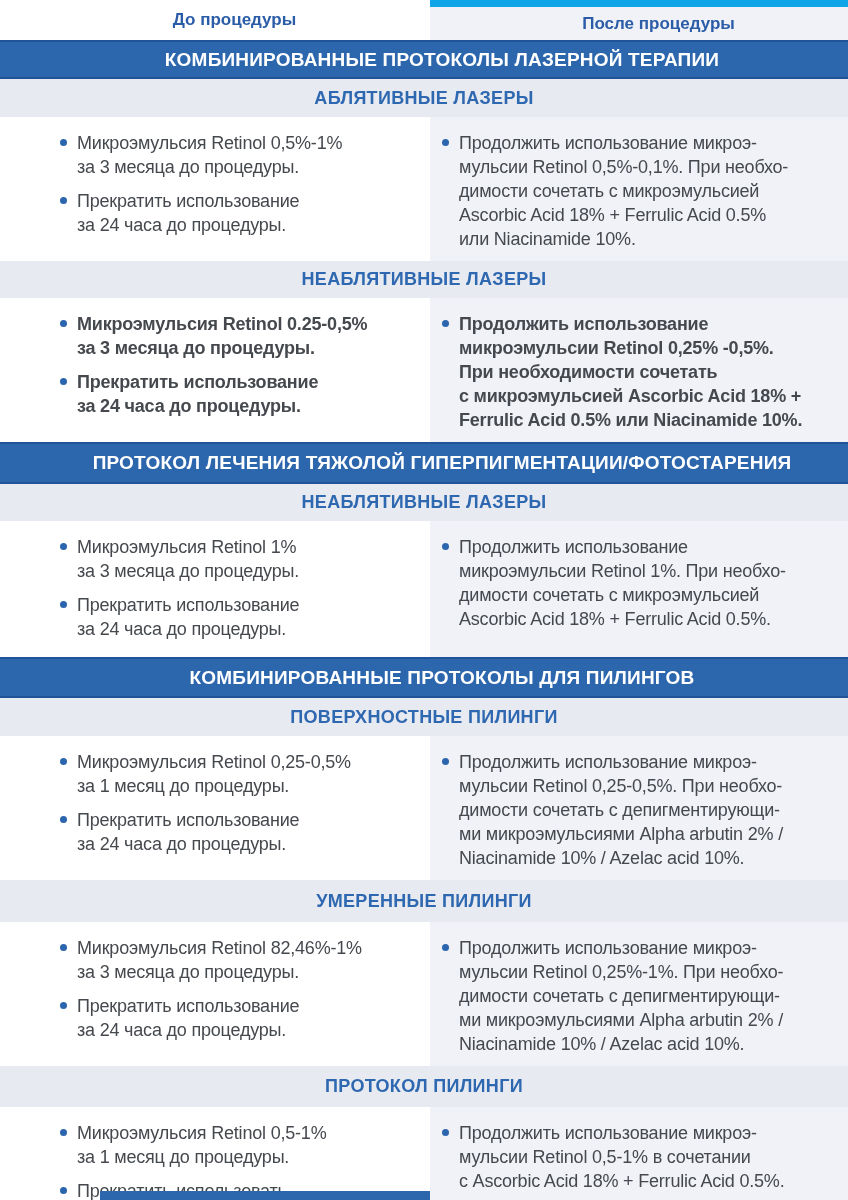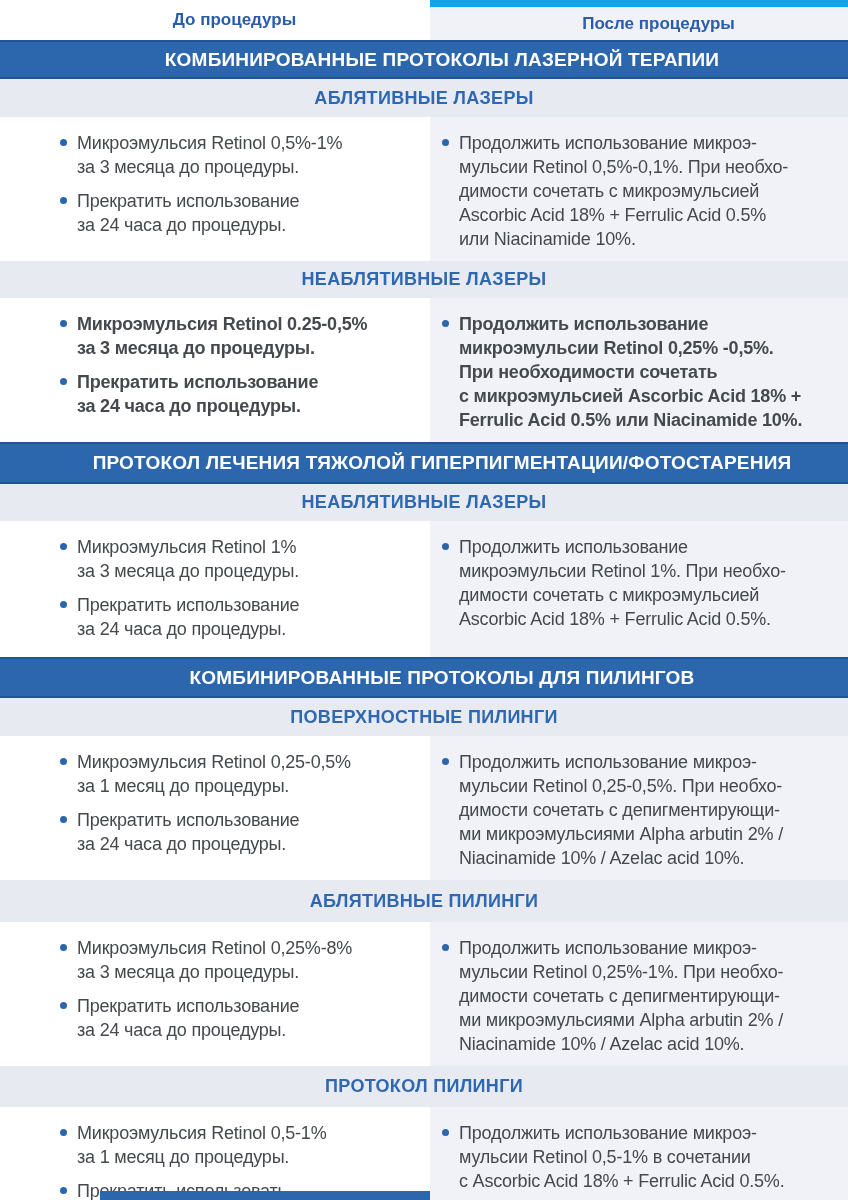--- a/index.html
+++ b/index.html
@@ -168,27 +168,27 @@
             <span class="dot"></span>
             <span class="txt">Продолжить использование микроэ-
 мульсии Retinol 0,25-0,5%. При необхо-
 димости сочетать с депигментирующи-
 ми микроэмульсиями Alpha arbutin 2% /
 Niacinamide 10% / Azelac acid 10%.</span>
           </div>
         </div>
       </div>
       <div class="subheader" style="min-height: 42px;">
-        <span>АБЛЯТИВНЫЕ ПИЛИНГИ</span>
+        <span>УМЕРЕННЫЕ ПИЛИНГИ</span>
       </div>
       <div class="row" style="min-height: 135px;">
         <div class="cell before">
           <div class="item">
             <span class="dot"></span>
-            <span class="txt">Микроэмульсия Retinol 0,25%-8%
+            <span class="txt">Микроэмульсия Retinol 82,46%-1%
 за 3 месяца до процедуры.</span>
           </div>
           <div class="item">
             <span class="dot"></span>
             <span class="txt">Прекратить использование
 за 24 часа до процедуры.</span>
           </div>
         </div>
         <div class="cell after">
           <div class="item">

